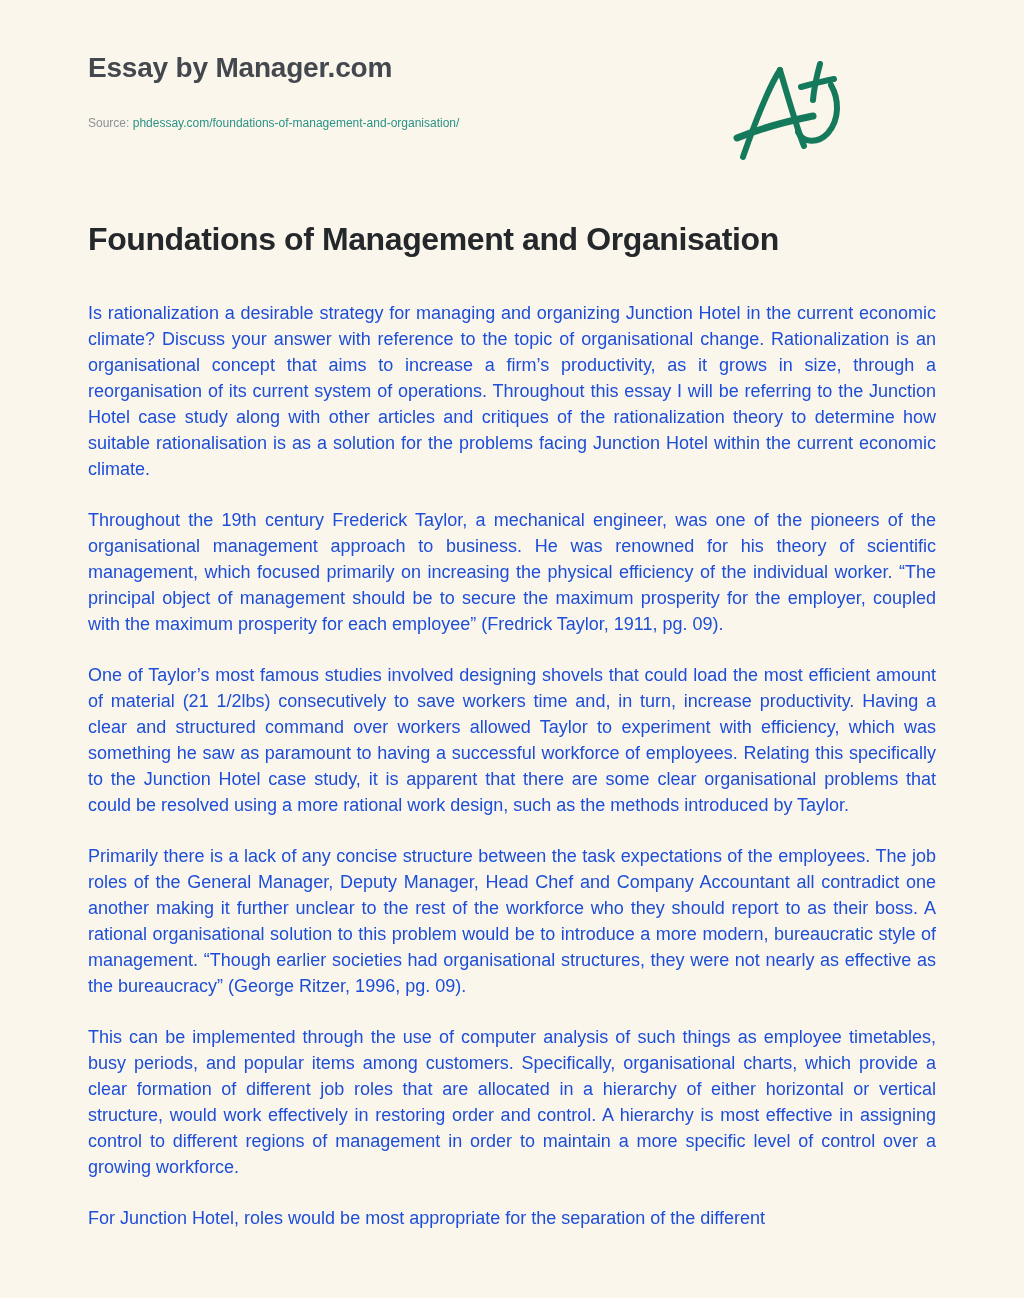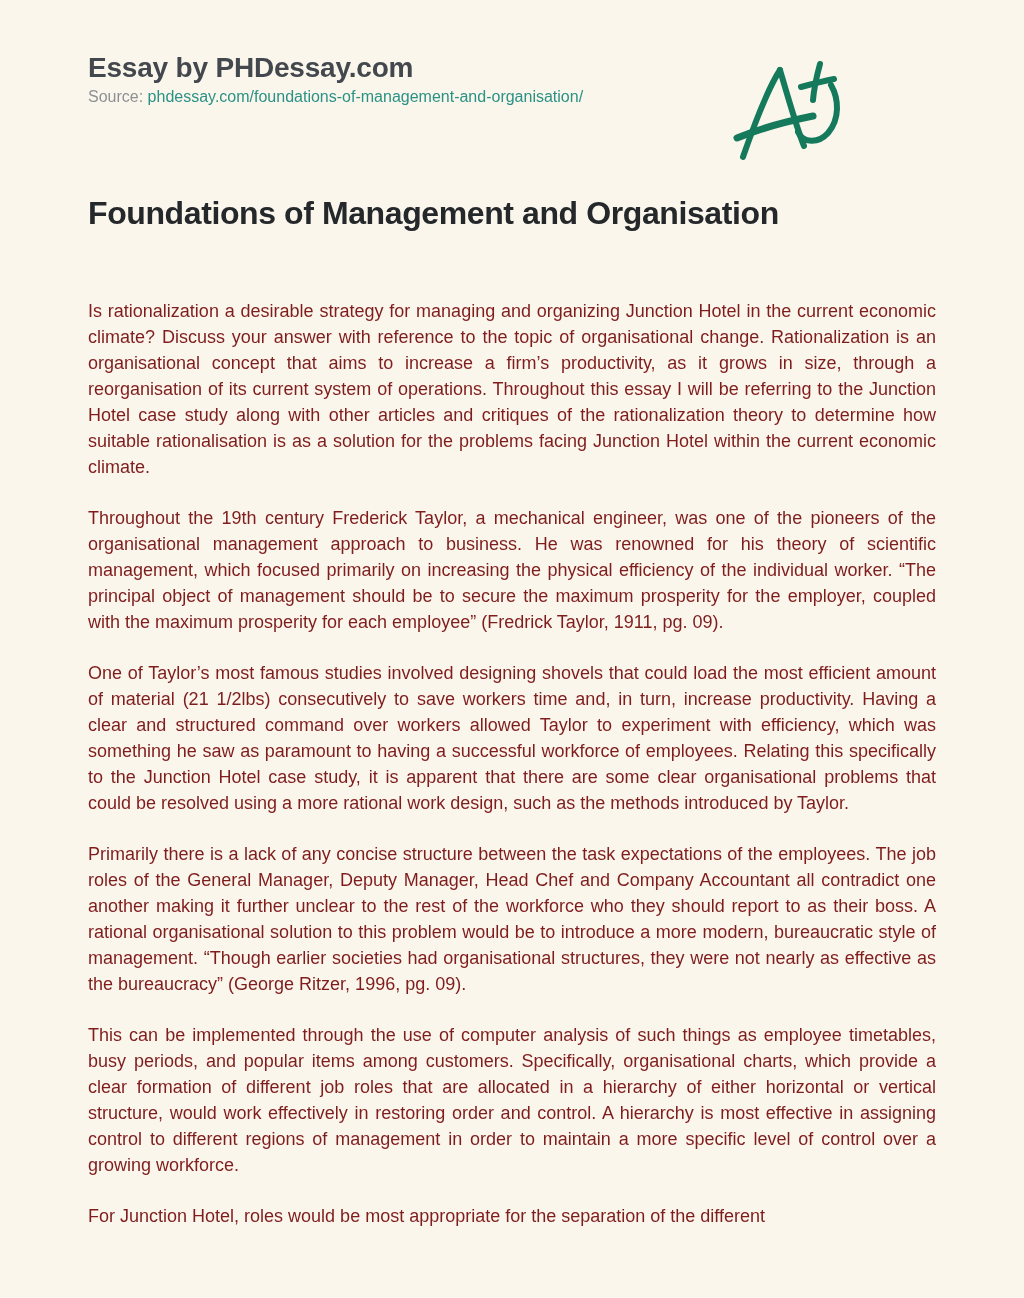--- a/index.html
+++ b/index.html
@@ -30,22 +30,22 @@
 
   .brand-title {
     font-size: 28px;
     line-height: 32px;
     font-weight: 700;
     color: #42484d;
     letter-spacing: -0.2px;
   }
 
   .source-line {
-    margin-top: 3px;
-    font-size: 16px;
+    margin-top: 29px;
+    font-size: 12px;
     line-height: 20px;
   }
 
   .source-label {
     color: #8d9094;
   }
 
   .source-link {
     color: #2a9185;
     text-decoration: none;
@@ -69,38 +69,38 @@
   .essay-title {
     margin-top: 88px;
     font-size: 32px;
     line-height: 36px;
     font-weight: 700;
     color: #24282b;
     letter-spacing: -0.4px;
   }
 
   .essay-body {
-    margin-top: 67px;
+    margin-top: 43px;
     font-size: 18px;
     line-height: 26px;
-    color: #7f1d1d;
+    color: #1d4ed8;
     text-align: justify;
   }
 
   .essay-body p {
     margin-bottom: 25px;
   }
 </style>
 </head>
 <body>
 
 <div class="page">
 
   <div class="doc-header">
-    <div class="brand-title">Essay by PHDessay.com</div>
+    <div class="brand-title">Essay by Manager.com</div>
 
     <div class="source-line">
       <span class="source-label">Source:</span>
       <a class="source-link" href="#">phdessay.com/foundations-of-management-and-organisation/</a>
     </div>
 
     <svg class="logo" viewBox="0 0 120 115" aria-hidden="true">
 
       <path d="M 16 102 C 24 79 38 38 53 15" stroke-width="6"></path>
 

